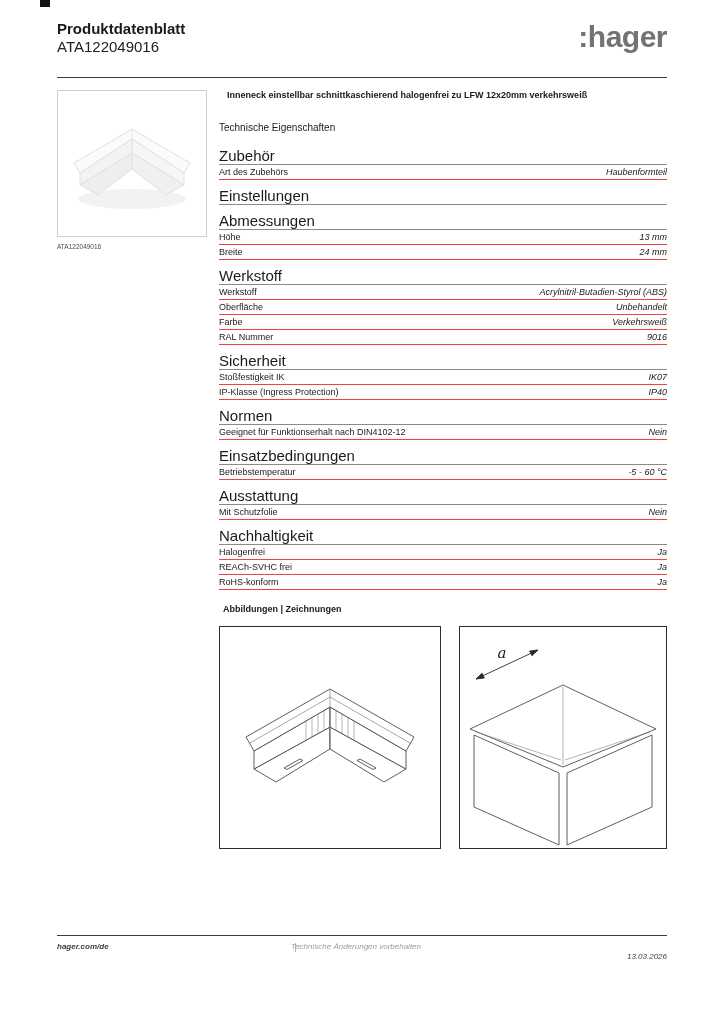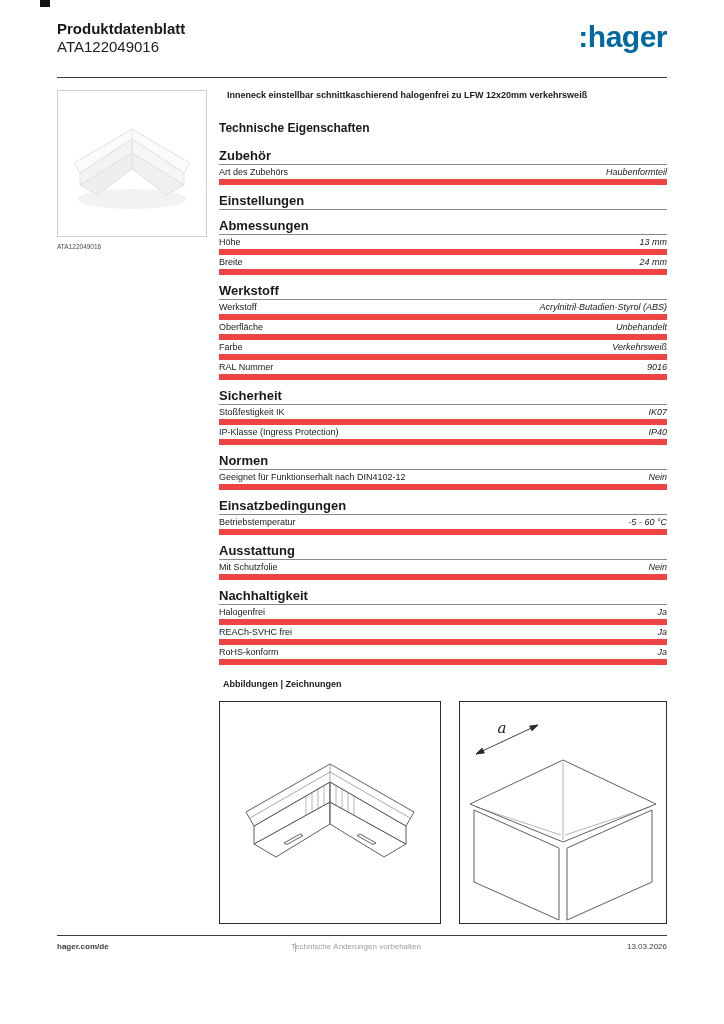--- a/index.html
+++ b/index.html
@@ -12,53 +12,53 @@
   .doc-subtitle{font-size:15px;line-height:18px;color:#222;}
   .logo{font-size:30px;font-weight:bold;letter-spacing:-0.5px;line-height:30px;margin-top:2px;}
   .header-rule{position:absolute;left:57px;right:57px;top:77px;border-top:1px solid #3c3c3c;}
 
   .left-col{position:absolute;left:57px;top:90px;width:150px;}
   .product-box{width:150px;height:147px;border:1px solid #cfcfcf;box-sizing:border-box;background:#fff;}
   .product-caption{margin-top:6px;font-size:6.5px;color:#4a4a4a;}
 
   .main-col{position:absolute;left:219px;top:90px;width:448px;}
   .prod-title{margin:0 8px 22px;font-size:9px;font-weight:bold;line-height:11px;}
-  .tech-heading{margin:8px 0 16px;font-size:12px;font-weight:bold;line-height:10px;}
+  .tech-heading{margin:8px 0 16px;font-size:10px;font-weight:normal;line-height:10px;}
   .section{margin-bottom:9px;}
-  .sec-heading{font-size:13px;font-weight:bold;line-height:10px;padding:2px 0 3px;border-bottom:1px solid #8a8a8a;}
-  .spec-row{display:flex;justify-content:space-between;font-size:9px;line-height:10px;padding:2px 0;border-bottom:6px solid #ef4444;}
+  .sec-heading{font-size:15px;font-weight:normal;line-height:10px;padding:2px 0 3px;border-bottom:1px solid #8a8a8a;}
+  .spec-row{display:flex;justify-content:space-between;font-size:9px;line-height:10px;padding:2px 0;border-bottom:1px solid #ef4444;}
   .spec-label{text-align:left;}
   .spec-value{text-align:right;font-style:italic;}
 
   .drawings-heading{margin:14px 4px 12px;font-size:9px;font-weight:bold;line-height:10px;}
   .drawings{display:flex;gap:18px;}
   .drawing-box{border:1px solid #2e2e2e;box-sizing:border-box;background:#fff;}
   .box-iso{width:222px;height:223px;}
   .box-dim{width:208px;height:223px;}
   svg{display:block;}
 
-  .footer{position:absolute;left:57px;right:57px;bottom:16px;border-top:1px solid #3c3c3c;height:20px;font-size:8px;}
+  .footer{position:absolute;left:57px;right:57px;bottom:16px;border-top:1px solid #3c3c3c;height:20px;font-size:8px;font-style:italic;}
   .f-left{position:absolute;left:0;top:6px;font-weight:bold;color:#3d3d3d;}
   .f-divider{position:absolute;left:238px;top:7px;width:1px;height:9px;background:#b5b5b5;}
   .f-center{position:absolute;left:0;right:12px;top:6px;text-align:center;color:#9c9c9c;}
-  .f-right{position:absolute;right:0;top:6px;color:#3d3d3d;}
+  .f-right{position:absolute;right:0;top:16px;color:#3d3d3d;}
 </style>
 </head>
 <body>
 
 <div class="page">
 
   <div class="print-mark"></div>
 
   <header class="header">
     <div class="header-titles">
       <div class="doc-title">Produktdatenblatt</div>
       <div class="doc-subtitle">ATA122049016</div>
     </div>
-    <div class="logo" style="color: #0369a1;">:hager</div>
+    <div class="logo" style="color: #737373;">:hager</div>
   </header>
   <div class="header-rule"></div>
 
   <aside class="left-col">
     <div class="product-box">
       <svg width="148" height="145" viewBox="0 0 148 145">
         <ellipse cx="74" cy="108" rx="54" ry="10" fill="#f2f2f2"></ellipse>
         <g stroke="#e1e1e1" stroke-width="1" stroke-linejoin="round">
           <path d="M74,38 L16,72 L22,82 L74,48 L126,82 L132,72 Z" fill="#fbfbfb"></path>
           <path d="M74,48 L22,82 L22,94 L74,62 Z" fill="#f3f3f3"></path>

